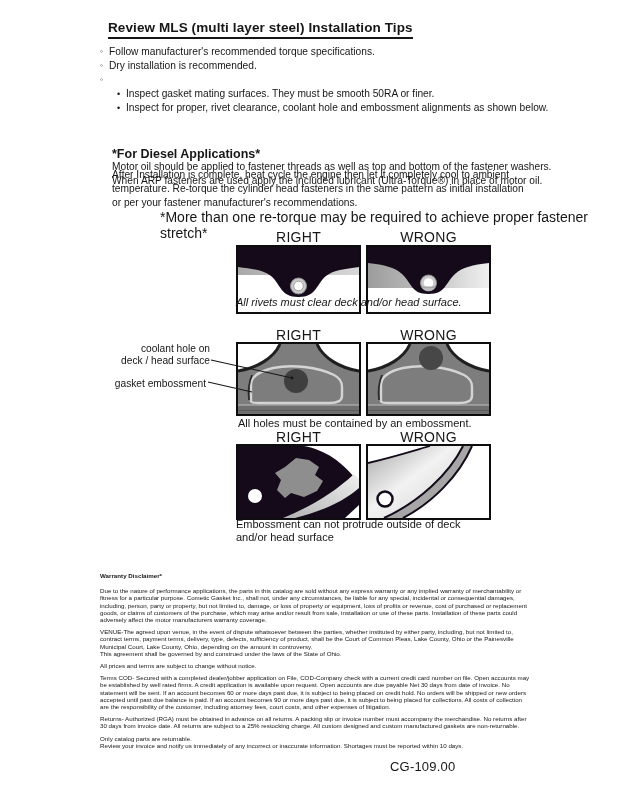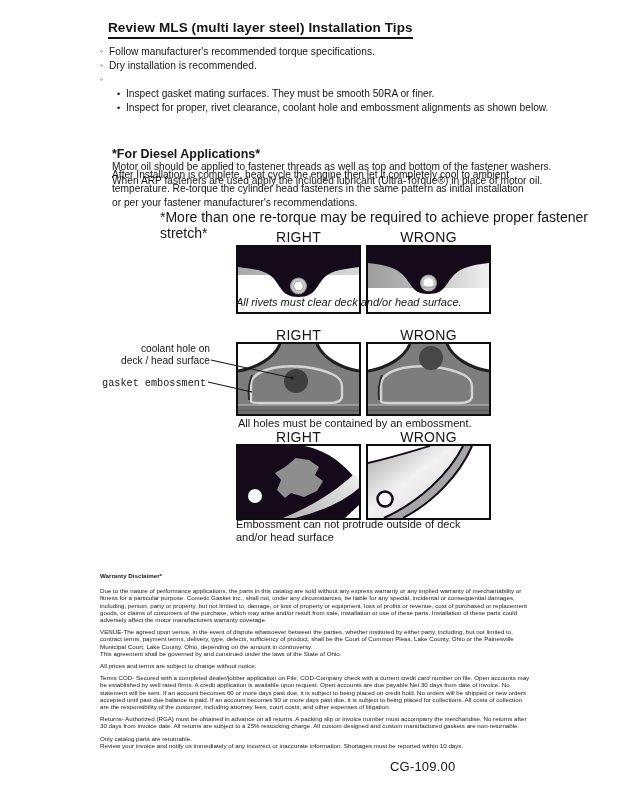--- a/index.html
+++ b/index.html
@@ -108,21 +108,21 @@
     </svg>
   </div>
 
   <div class="abs fig-caption" style="left:236px;top:296px;font-style:italic;">All rivets must clear deck and/or head surface.</div>
 
   <div class="abs fig-label-row" style="left:236px;top:327px;">RIGHT</div>
   <div class="abs fig-label-row" style="left:366px;top:327px;">WRONG</div>
 
   <div class="abs side-label" style="left:80px;top:343px;width:130px;">coolant hole on
 deck / head surface</div>
-  <div class="abs side-label" style="left:76px;top:378px;width:130px;font-family:Liberation Mono, monospace;">gasket embossment</div>
+  <div class="abs side-label" style="left:76px;top:378px;width:130px;">gasket embossment</div>
 
   <svg class="abs" style="left:204px;top:352px;z-index:5;" width="100" height="48" viewBox="0 0 100 48">
     <line x1="7" y1="8" x2="88" y2="26" stroke="#161616" stroke-width="1.1"></line>
     <circle cx="88" cy="26" r="1.4" fill="#161616"></circle>
     <line x1="4" y1="30" x2="48" y2="40" stroke="#161616" stroke-width="1.1"></line>
   </svg>
 
   <div class="abs fig-box" style="left:236px;top:342px;">
     <svg viewBox="0 0 121 70">
       <rect width="121" height="70" fill="#7d7d7d"></rect>

